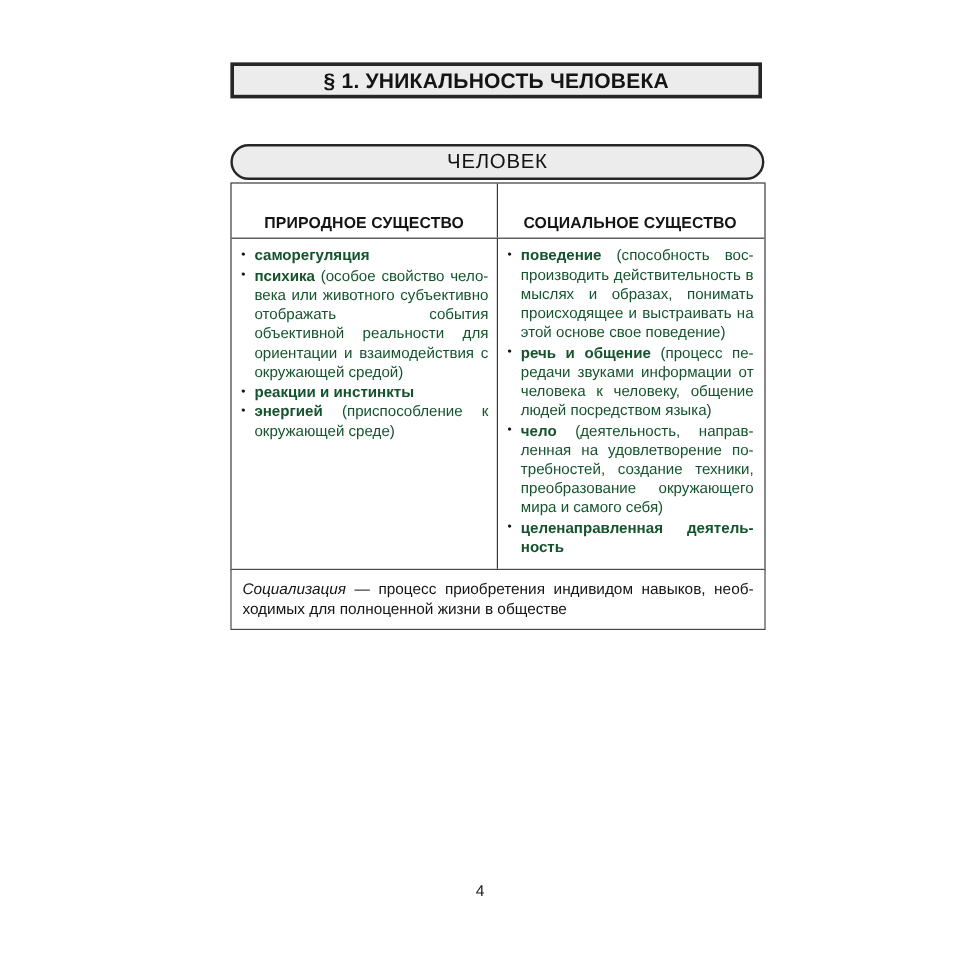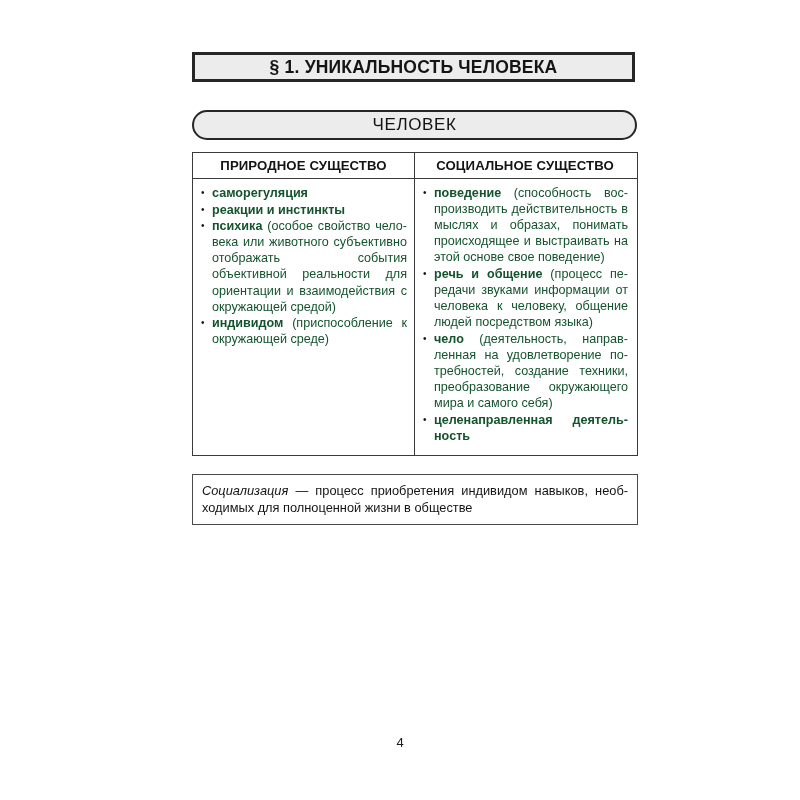--- a/index.html
+++ b/index.html
@@ -42,21 +42,21 @@
     font-weight: bold;
     letter-spacing: 0.2px;
     color: #141414;
     white-space: nowrap;
   }
 
   
   .concept-box {
     position: absolute;
     left: 192px;
-    top: 110px;
+    top: 120px;
     width: 445px;
     height: 30px;
     background: #ececec;
     border: 2.5px solid #262626;
     border-radius: 16px;
     box-sizing: border-box;
     display: flex;
     align-items: center;
     justify-content: center;
   }
@@ -99,20 +99,21 @@
   .th {
     height: 25px;
     display: flex;
     align-items: center;
     justify-content: center;
     font-size: 13.2px;
     font-weight: bold;
     letter-spacing: 0.1px;
     color: #141414;
     white-space: nowrap;
+    margin-top: 20px;
   }
 
   .cell {
     padding: 6px 7px 8px 7px;
   }
 
   ul.bullets {
     list-style: none;
     margin: 0;
     padding: 0;
@@ -192,23 +193,23 @@
       </div>
       <div class="col col-right">
         <div class="th">СОЦИАЛЬНОЕ СУЩЕСТВО</div>
       </div>
     </div>
 
     <div class="table-body">
       <div class="col col-left cell">
         <ul class="bullets" id="natural-list">
             <li><b>саморегуляция</b></li>
+            <li><b>психика</b><span> (особое свойство чело­века или животного субъ­ективно отображать события объективной реальности для ориентации и взаимодействия с окружающей средой)</span></li>
             <li><b>реакции и инстинкты</b></li>
-            <li><b>психика</b><span> (особое свойство чело­века или животного субъ­ективно отображать события объективной реальности для ориентации и взаимодействия с окружающей средой)</span></li>
-            <li><b>индивидом</b><span> (приспособление к окружающей среде)</span></li>
+            <li><b>энергией</b><span> (приспособление к окружающей среде)</span></li>
           </ul>
       </div>
       <div class="col col-right cell">
         <ul class="bullets" id="social-list">
             <li><b>поведение</b><span> (способность вос­производить действительность в мыслях и образах, понимать происходящее и выстраивать на этой основе свое поведение)</span></li>
             <li><b>речь и общение</b><span> (процесс пе­редачи звуками информации от человека к человеку, общение людей посредством языка)</span></li>
             <li><b>чело</b><span> (деятельность, направ­ленная на удовлетворение по­требностей, создание техники, преобразование окружающего мира и самого себя)</span></li>
             <li><b>целенаправленная деятель­ность</b></li>
           </ul>
       </div>

